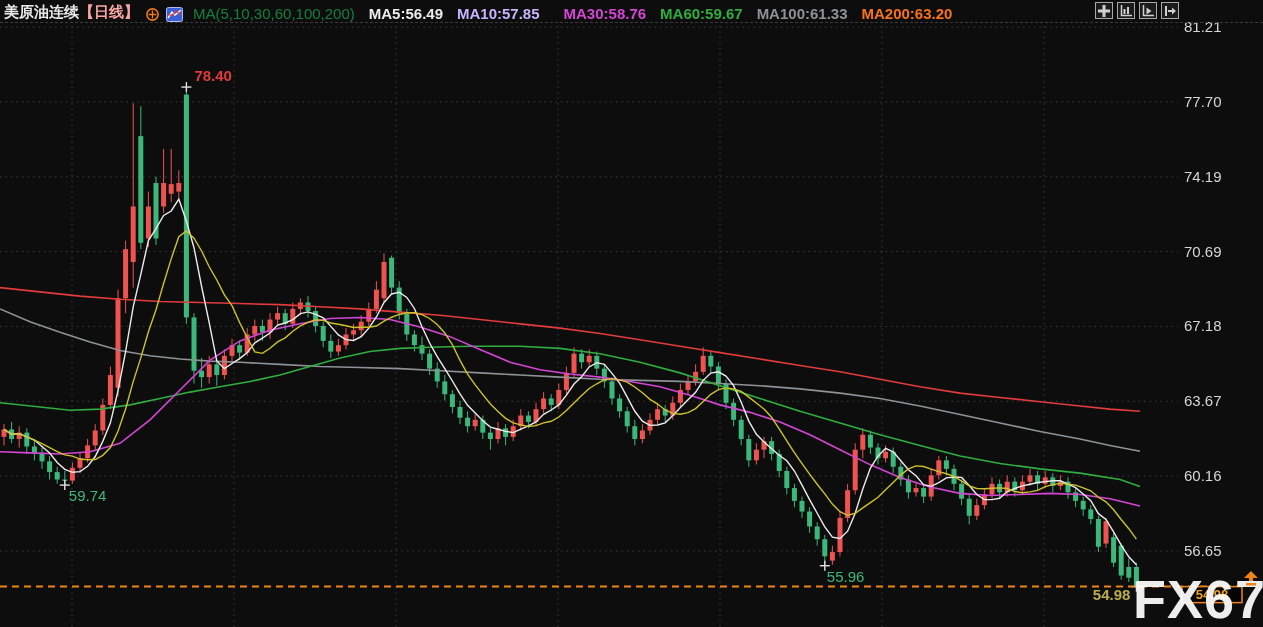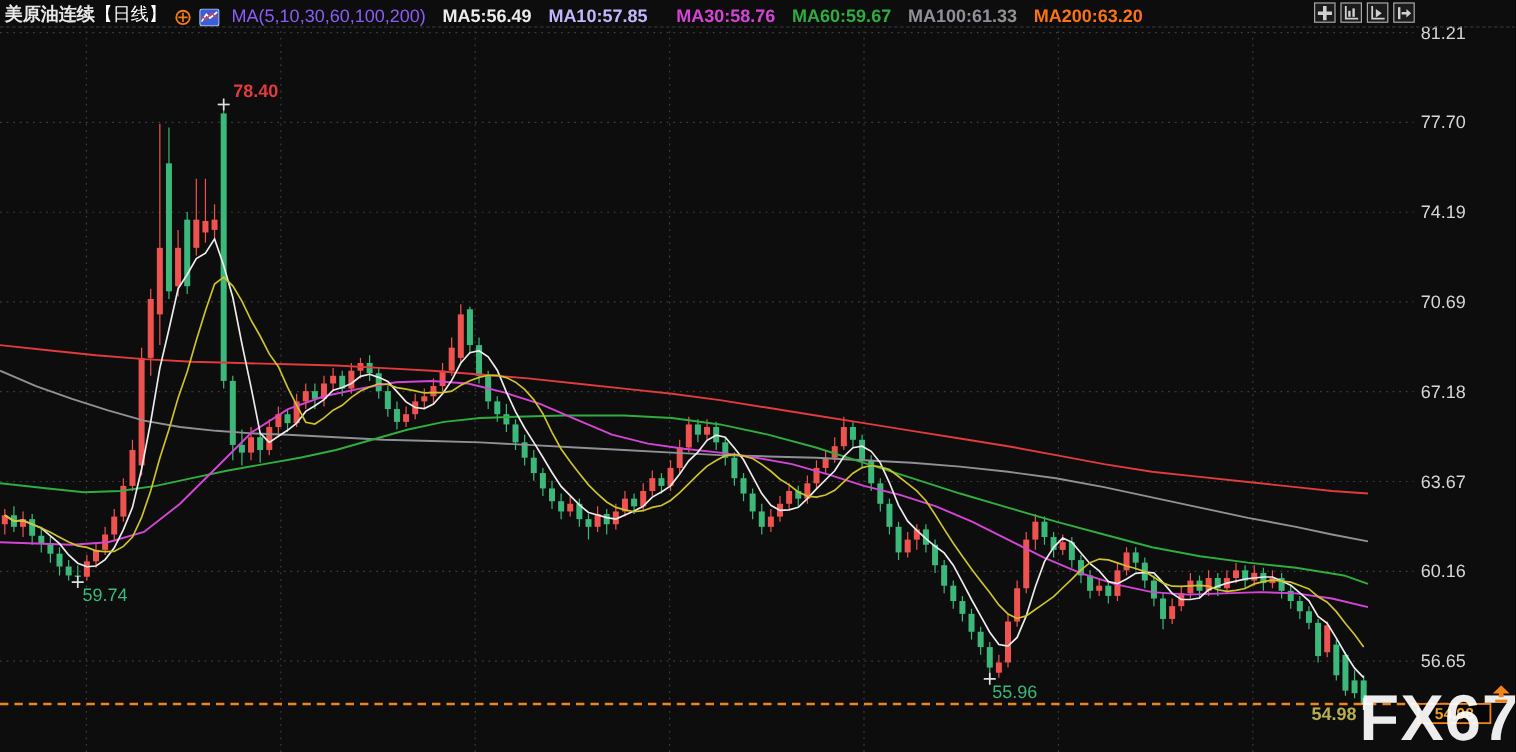--- a/index.html
+++ b/index.html
@@ -2,23 +2,23 @@
 <html><head>
 <meta charset="utf-8">
 <style>
   html,body{margin:0;padding:0;background:#000;}
   #app{position:relative;width:1263px;height:627px;background:#0d0d0e;overflow:hidden;
        font-family:"Liberation Sans","DejaVu Sans",sans-serif;}
   #chart-svg{position:absolute;left:0;top:0;}
   #header{position:absolute;left:0;top:0;width:1263px;height:22px;display:flex;align-items:flex-end;
           border-bottom:1px dashed #3a3a3a;z-index:5;font-size:15px;white-space:nowrap;}
   #header .t{margin-left:4px;color:#e9e9e9;font-weight:bold;}
-  #header .p{color:#ffffff;font-weight:normal;}
+  #header .p{color:#fca5a5;font-weight:bold;}
   #header .ico{display:inline-flex;align-items:center;margin-left:6px;}
-  #header .mag{margin-left:10px;color:#8b5cf6;}
+  #header .mag{margin-left:10px;color:#15803d;}
   #header .mv{margin-left:14px;font-weight:bold;}
   #toolbar{position:absolute;right:84px;top:2px;display:flex;gap:4px;z-index:6;}
   .tbtn{width:18px;height:17px;border:1px solid #a8a8a8;background:#1b1b1b;display:flex;
         align-items:center;justify-content:center;box-sizing:border-box;padding:0;cursor:pointer;}
   #watermark{position:absolute;left:1133px;top:572px;color:rgba(255,255,255,0.93);
              font-size:54px;font-weight:bold;letter-spacing:1px;z-index:9;line-height:1;}
   #latest-arrow{position:absolute;left:1243px;top:571px;z-index:10;}
 </style>
 </head>
 <body>

